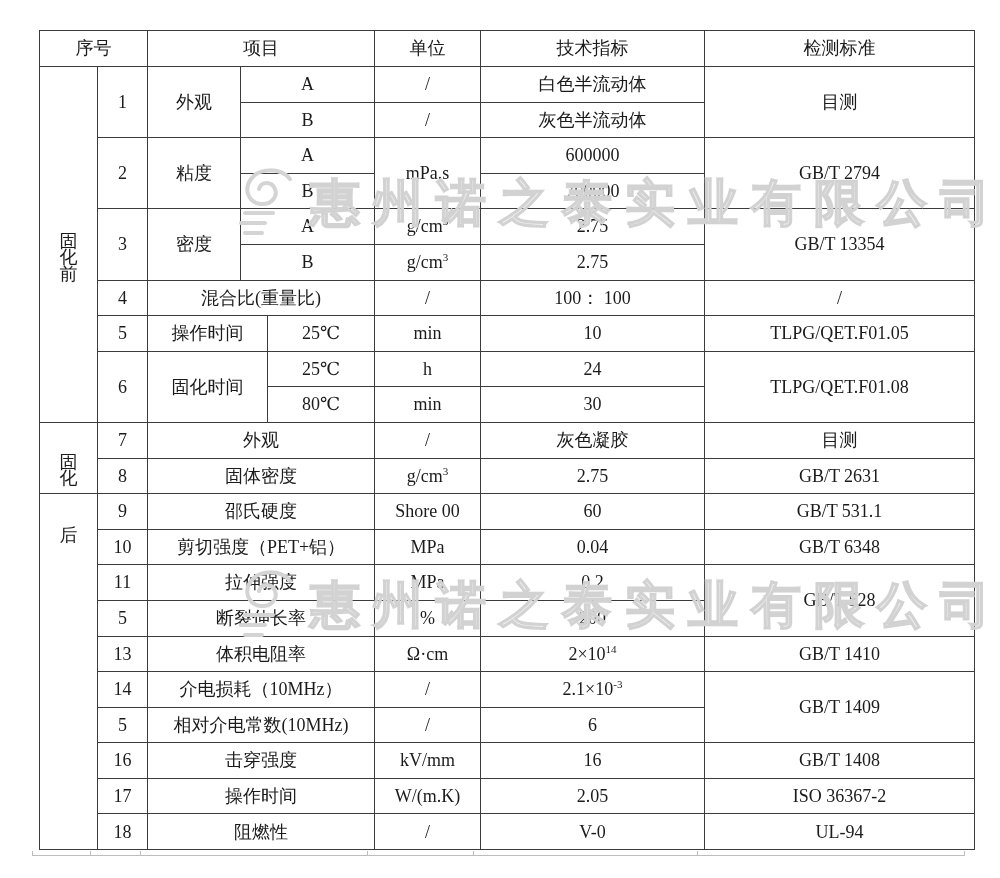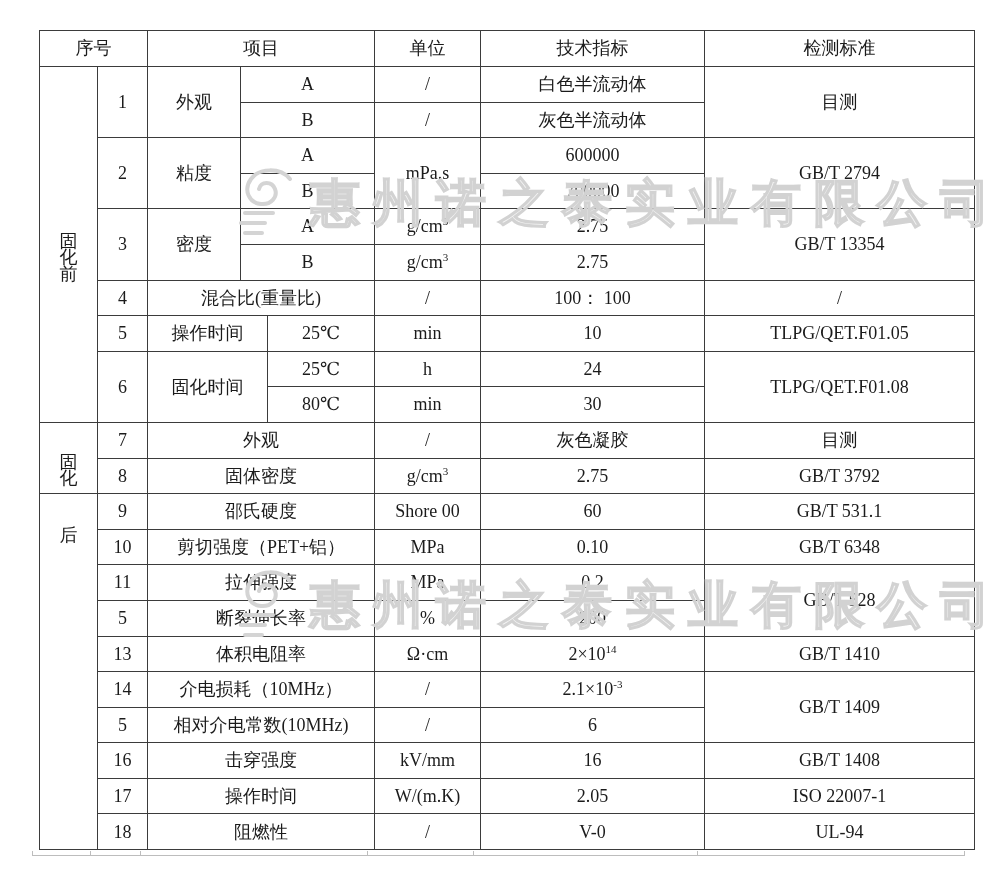--- a/index.html
+++ b/index.html
@@ -154,36 +154,36 @@
       <td colspan="3">外观</td>
       <td>/</td>
       <td>灰色凝胶</td>
       <td>目测</td>
     </tr>
     <tr class="r">
       <td>8</td>
       <td colspan="3">固体密度</td>
       <td><span>g/cm</span><sup>3</sup></td>
       <td>2.75</td>
-      <td>GB/T 3792</td>
+      <td>GB/T 2631</td>
     </tr>
 
     <tr class="r">
       <td rowspan="10" class="grp-top"><span class="vt">后</span></td>
       <td>9</td>
       <td colspan="3">邵氏硬度</td>
       <td>Shore 00</td>
       <td>60</td>
       <td>GB/T 531.1</td>
     </tr>
     <tr class="r">
       <td>10</td>
       <td colspan="3">剪切强度（PET+铝）</td>
       <td>MPa</td>
-      <td>0.10</td>
+      <td>0.04</td>
       <td>GB/T 6348</td>
     </tr>
     <tr class="r">
       <td>11</td>
       <td colspan="3">拉伸强度</td>
       <td>MPa</td>
       <td>0.2</td>
       <td rowspan="2">GB/T 528</td>
     </tr>
     <tr class="r">
@@ -217,21 +217,21 @@
       <td colspan="3">击穿强度</td>
       <td>kV/mm</td>
       <td>16</td>
       <td>GB/T 1408</td>
     </tr>
     <tr class="r">
       <td>17</td>
       <td colspan="3">操作时间</td>
       <td>W/(m.K)</td>
       <td>2.05</td>
-      <td>ISO 22007-1</td>
+      <td>ISO 36367-2</td>
     </tr>
     <tr class="r">
       <td>18</td>
       <td colspan="3">阻燃性</td>
       <td>/</td>
       <td>V-0</td>
       <td>UL-94</td>
     </tr>
   </tbody>
 </table>

